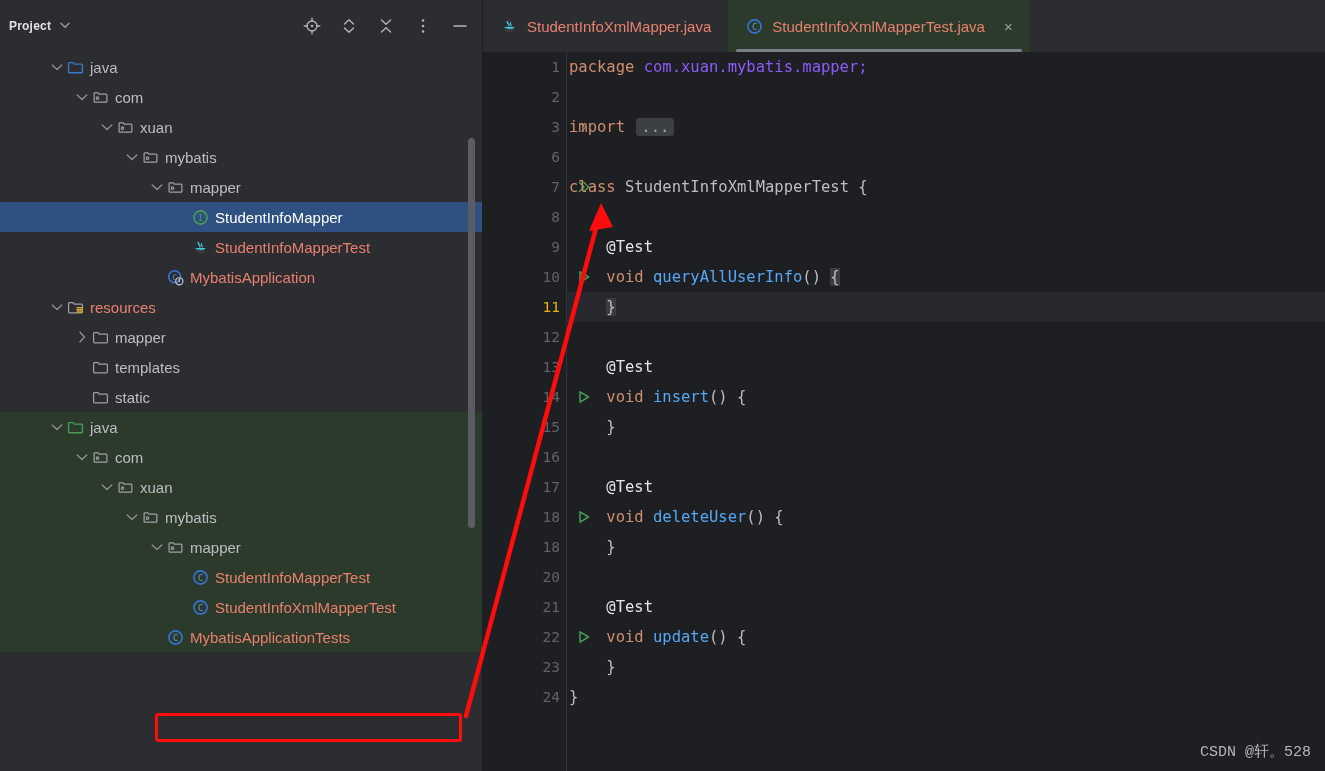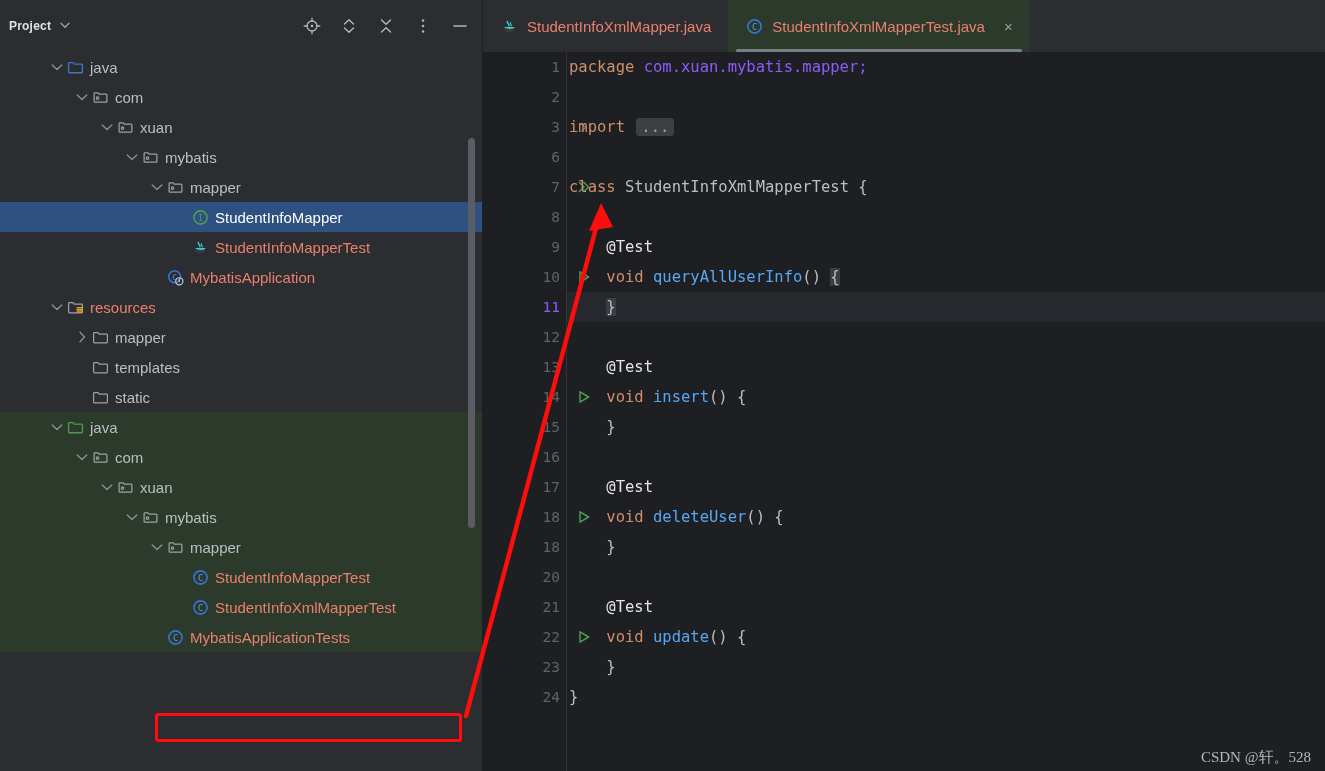--- a/index.html
+++ b/index.html
@@ -103,21 +103,21 @@
   #gutter {
     position: absolute; left: 0; top: 0; width: 83px; bottom: 0;
     background: #1E1F22;
   }
   #gutter-sep { position: absolute; left: 83px; top: 0; bottom: 0; width: 1px; background: #313438; }
   .gline {
     position: relative; height: 30px; display: flex; align-items: center;
     justify-content: flex-end; padding-right: 6px;
     font-family: "DejaVu Sans Mono", monospace; font-size: 14.5px; color: #606366;
   }
-  .gline.cur { color: #8b5cf6; }
+  .gline.cur { color: #eab308; }
   .grun { position: absolute; right: -26px; top: 0; height: 30px; display: flex; align-items: center; }
   .gfold { position: absolute; right: -24px; top: 0; height: 30px; display: flex; align-items: center; color: #6F737A; font-size: 13px; }
 
   #code-lines { position: absolute; left: 84px; top: 0; right: 0; bottom: 0; }
   .cline {
     height: 30px; display: flex; align-items: center;
     font-family: "DejaVu Sans Mono", monospace; font-size: 15.5px;
     white-space: pre; padding-left: 2px;
   }
   .cline.hl { background: #26282E; }
@@ -127,23 +127,23 @@
   .mth  { color: #56A8F5; }
   .ann  { color: #e5e5e5; }
   .pun  { color: #BCBEC4; }
   .fold-dots {
     background: #3C3F43; color: #A0A3A9; border-radius: 3px;
     padding: 0 5px; margin-left: 2px;
   }
   .brace-hl { background: #3A3D42; }
 
   #watermark {
-    position: absolute; right: 14px; bottom: 4px;
+    position: absolute; right: 14px; bottom: 10px;
     font-size: 15px; color: #B4B6BC;
-    font-family: Liberation Serif, serif;
+    font-family: Liberation Mono, monospace;
   }
 
   
   #overlay { position: absolute; inset: 0; pointer-events: none; }
 </style>
 </head>
 <body>
 
 <div id="app">
 

